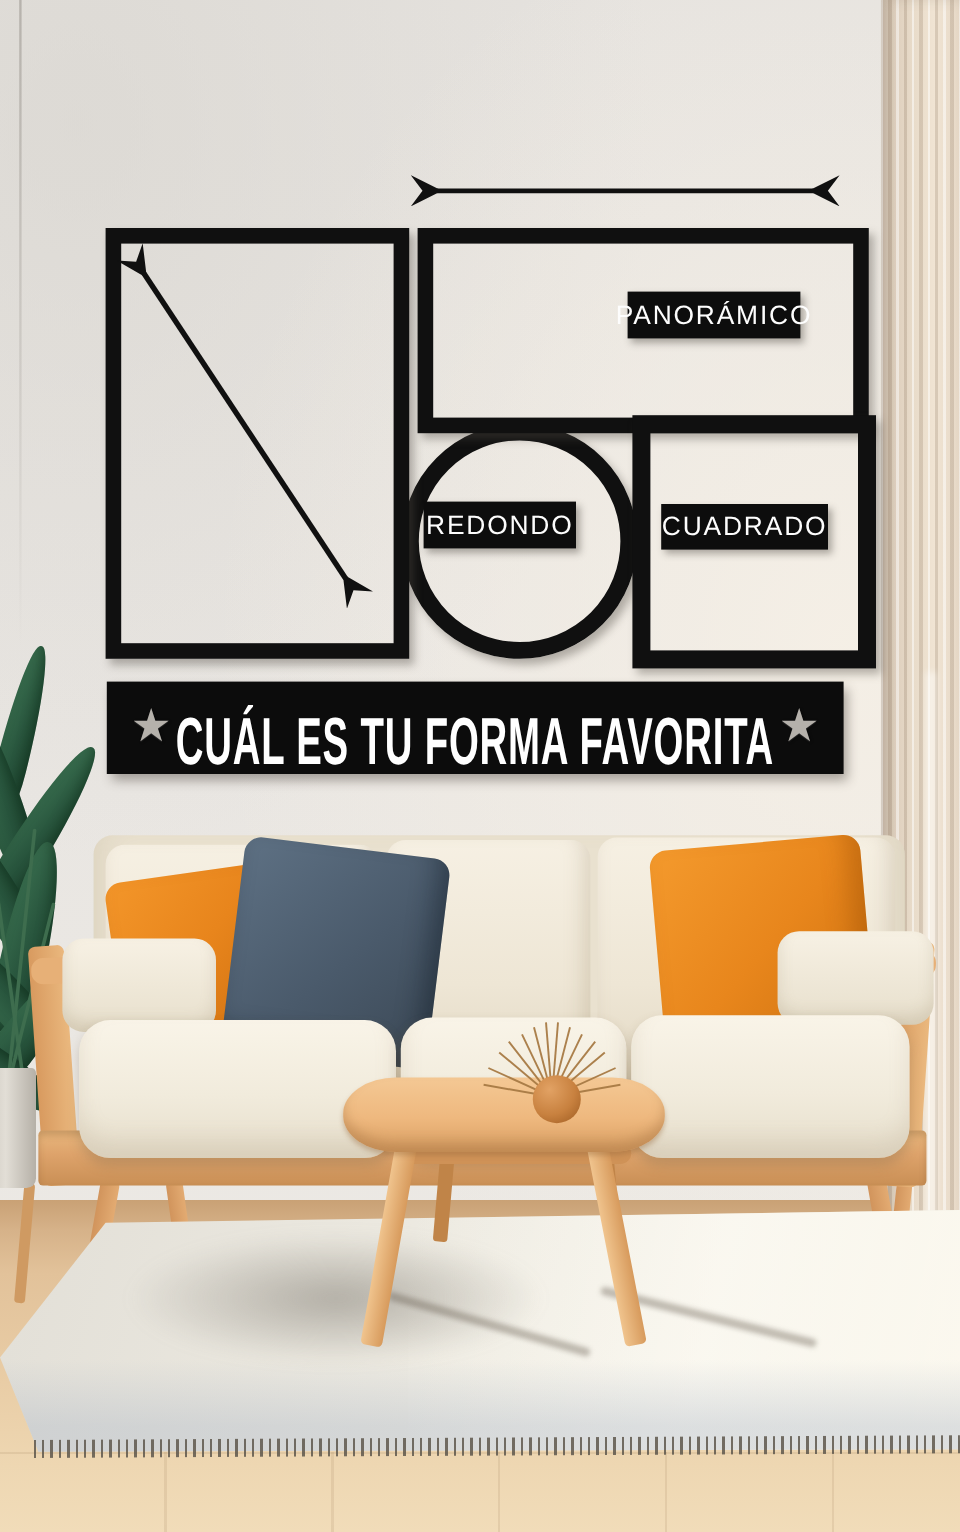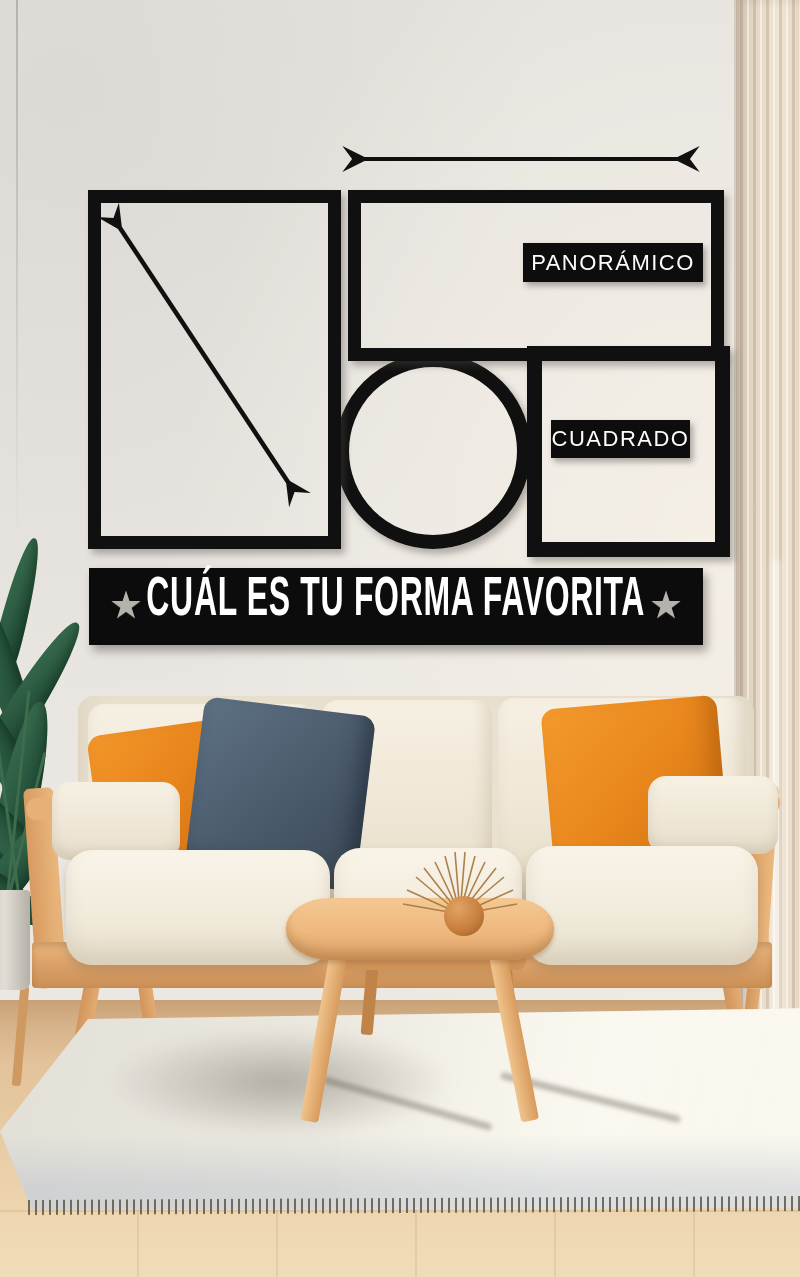--- a/index.html
+++ b/index.html
@@ -32,31 +32,31 @@
   .pano-frame{left:348px;top:190px;width:350px;height:145px;}
   .circle-frame{left:335px;top:353px;width:168px;height:168px;border:14px solid #101010;border-radius:50%;}
   .square-frame{left:527px;top:346px;width:173px;height:181px;border-width:15px;}
   .arrow-svg{z-index:4;overflow:visible;}
   .h-arrow{left:346px;top:142px;}
   .d-arrow{left:98px;top:206px;}
 
   .label{z-index:5;background:#0d0d0d;color:#fdfdfd;display:flex;align-items:center;justify-content:center;
     font-size:22px;letter-spacing:1.5px;box-shadow:3px 4px 6px rgba(70,65,58,.42);white-space:nowrap;}
   .lbl-rect{left:101px;top:343px;width:186px;height:38px;}
-  .lbl-pano{left:523px;top:243px;width:180px;height:39px;}
+  .lbl-pano{left:523px;top:243px;width:144px;height:39px;}
   .lbl-red{left:353px;top:418px;width:127px;height:39px;}
   .lbl-cuad{left:551px;top:420px;width:139px;height:38px;}
 
   .banner{left:89px;top:568px;width:614px;height:77px;background:#0c0c0c;z-index:5;
     box-shadow:4px 6px 9px rgba(70,65,58,.45);}
   .banner .star{position:absolute;top:50%;transform:translateY(-54%);font-size:38px;color:#b5b1ab;
     text-shadow:0 1px 1px rgba(255,255,255,.15),1px 1px 2px rgba(0,0,0,.6);}
   .banner .star.left{left:20px;}
   .banner .star.right{right:20px;}
-  .banner-textwrap{position:absolute;inset:0;display:flex;align-items:flex-start;justify-content:center;}
+  .banner-textwrap{position:absolute;inset:0;display:flex;align-items:flex-end;justify-content:center;}
   .banner-text-inner{display:inline-block;transform:scale(0.68,1.18);font-weight:bold;font-size:47px;
     color:#ffffff;letter-spacing:1px;white-space:nowrap;}
 
   
   .floor{left:0;top:1000px;width:800px;height:277px;z-index:1;
     background:linear-gradient(180deg,#c9a175 0%,#d6b289 9%,#e2c29a 22%,#e9cda6 55%,#eed7b2 80%,#f1dcb9 100%);}
   .floor-seams{left:0;top:1210px;width:800px;height:67px;z-index:1;opacity:.8;
     background:
       repeating-linear-gradient(90deg, transparent 0 137px, rgba(120,85,50,.14) 137px 139px),
       linear-gradient(180deg, rgba(120,85,50,.14) 0 2px, transparent 2px);}
@@ -184,20 +184,23 @@
       </marker>
     </defs>
     <line x1="18" y1="17" x2="332" y2="17" stroke="#101010" stroke-width="4" marker-start="url(#ahB)" marker-end="url(#ahB)"></line>
   </svg>
   <div class="abs frame pano-frame shape-shadow"></div>
   <div class="abs label lbl-pano">
     <span>PANORÁMICO</span>
   </div>
 
   <div class="abs circle-frame shape-shadow"></div>
+  <div class="abs label lbl-red">
+    <span>REDONDO</span>
+  </div>
 
   <div class="abs frame square-frame shape-shadow"></div>
   <div class="abs label lbl-cuad">
     <span>CUADRADO</span>
   </div>
 
   <div class="abs banner">
     <span class="star left">★</span>
     <div class="banner-textwrap">
       <span class="banner-text-inner">CUÁL ES TU FORMA FAVORITA</span>

